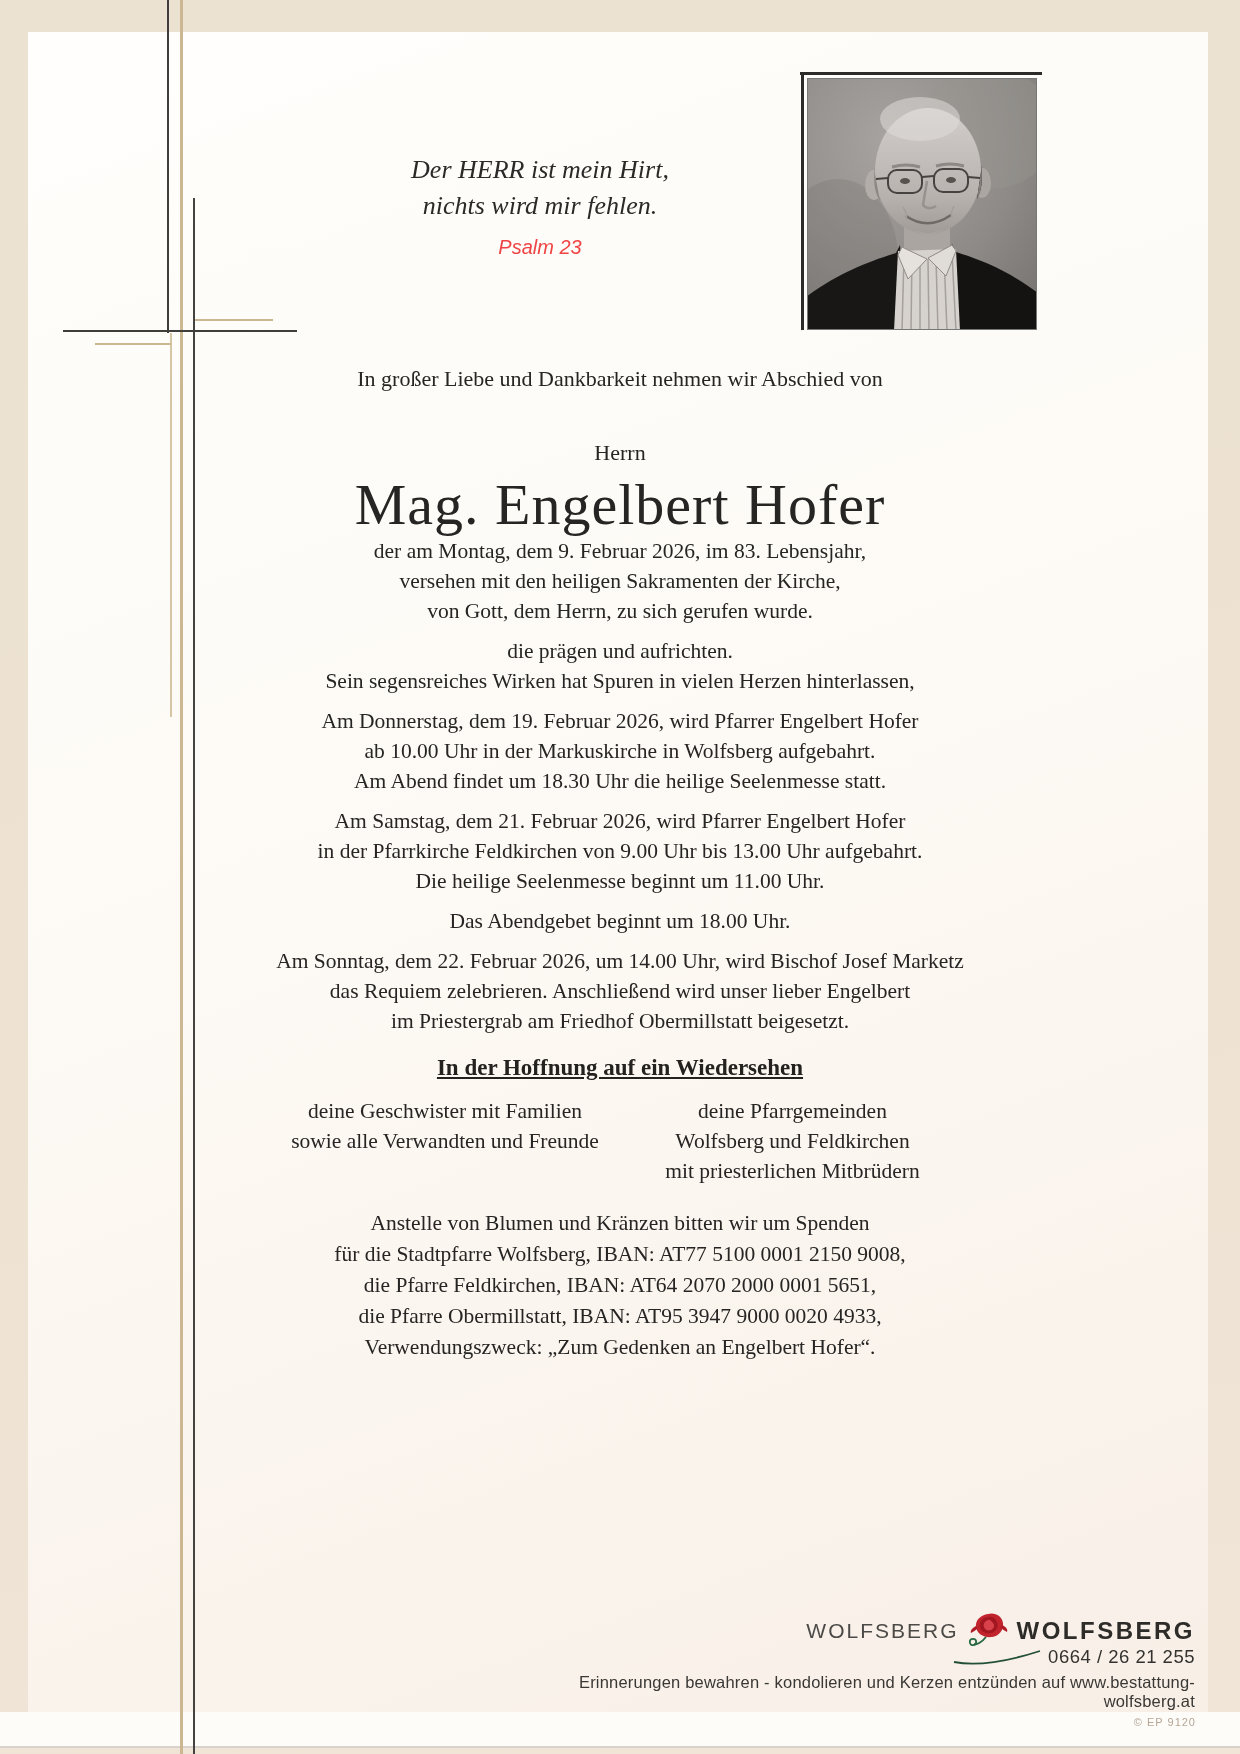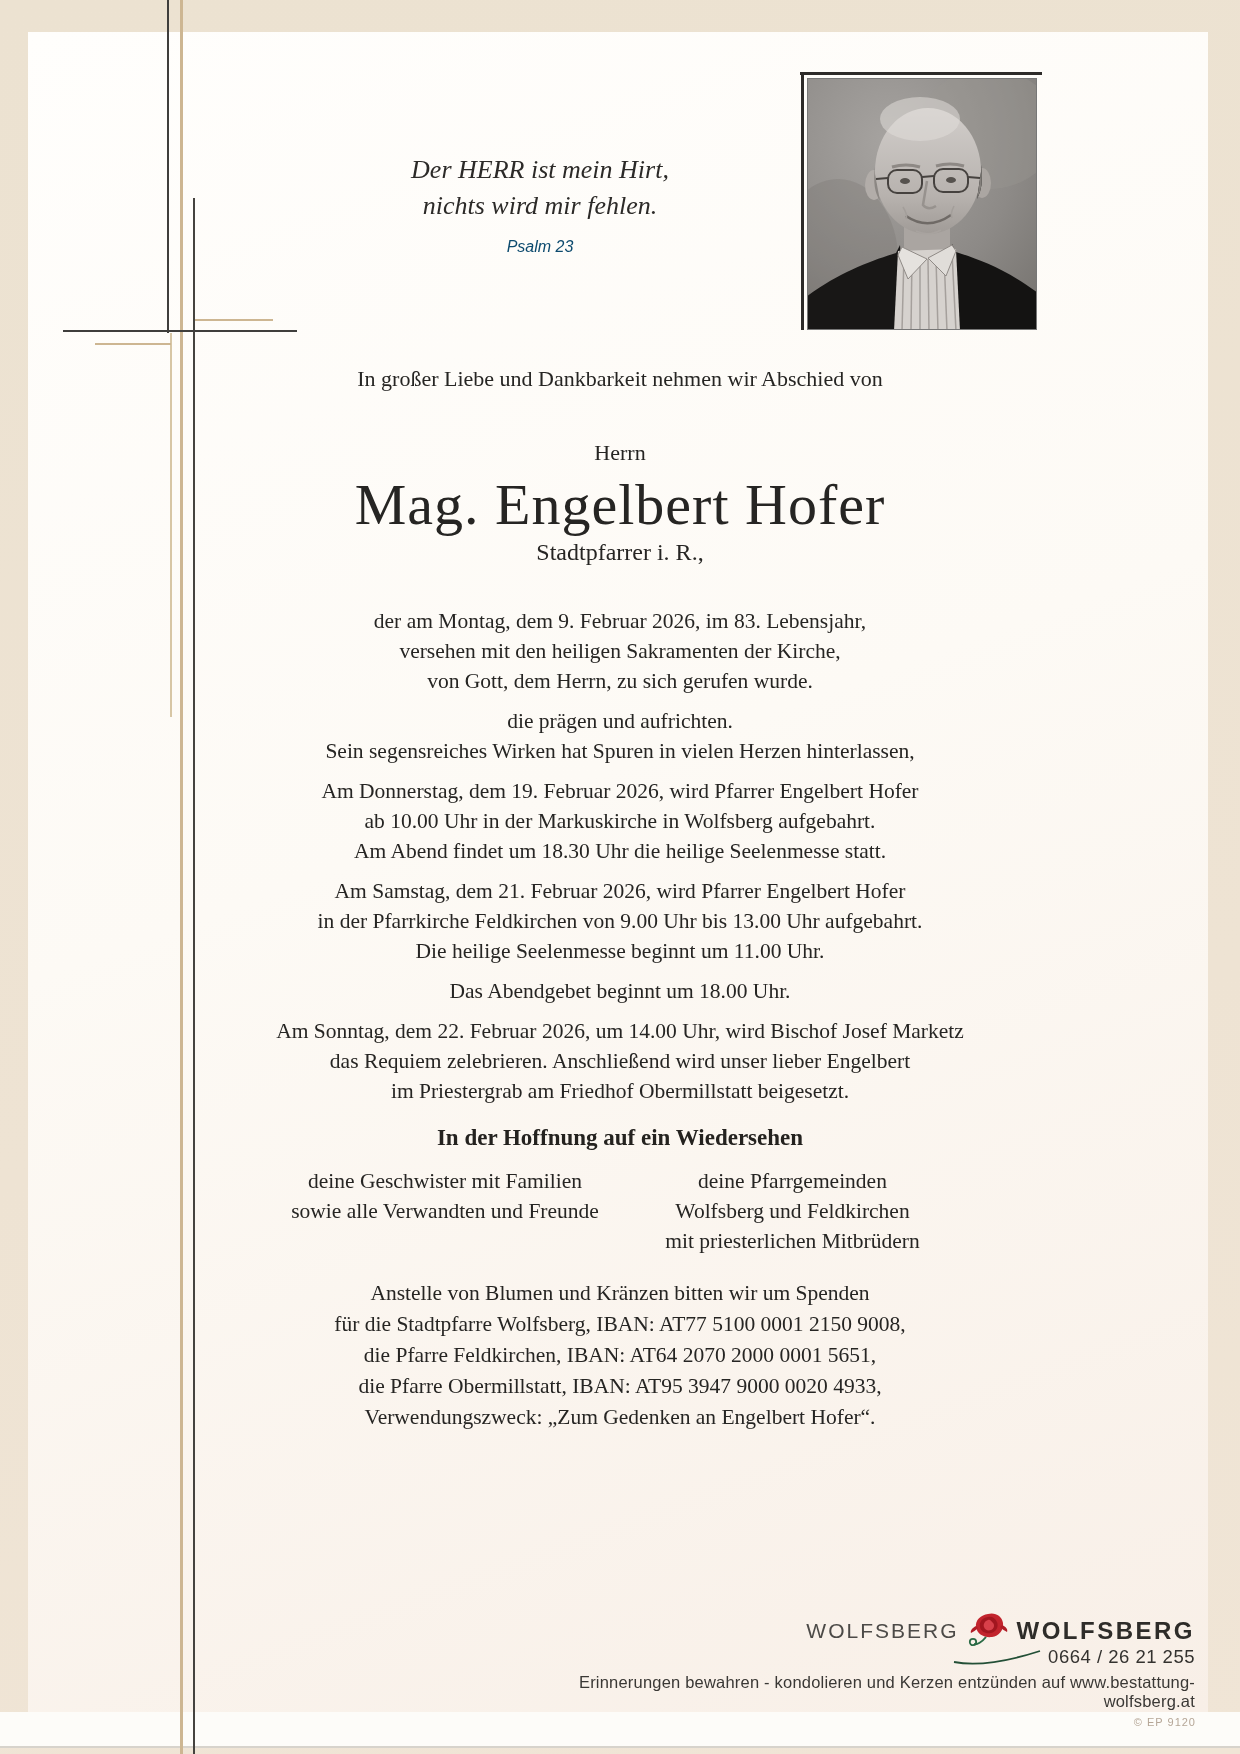--- a/index.html
+++ b/index.html
@@ -25,36 +25,36 @@
   .v-tan-2{left:170px;top:333px;width:2px;height:384px;background:#d7c6a5;}
   .h-dark{left:63px;top:330px;width:234px;height:2px;background:#3f3e3c;}
   .h-tan-r{left:195px;top:319px;width:78px;height:2px;background:#cdb692;}
   .h-tan-l{left:95px;top:343px;width:76px;height:2px;background:#cdb692;}
 
   
   .quote{
     position:absolute;left:300px;top:152px;width:480px;text-align:center;
     font-style:italic;font-size:26px;line-height:36px;color:#2c2a28;
   }
-  .psalm{font-family:"Liberation Sans",sans-serif;font-style:italic;font-size:16px;color:#0c4a6e;margin-top:5px;}
+  .psalm{font-family:"Liberation Sans",sans-serif;font-style:italic;font-size:20px;color:#ef4444;margin-top:5px;}
 
   
   .photo-frame-top{position:absolute;left:800px;top:72px;width:242px;height:3px;background:#2d2b29;}
   .photo-frame-left{position:absolute;left:801px;top:72px;width:3px;height:258px;background:#2d2b29;}
   .photo{position:absolute;left:808px;top:79px;width:228px;height:250px;background:#8c8986;box-shadow:0 0 0 1px #777;}
   .photo svg{display:block;width:100%;height:100%;}
 
   
   .main{position:absolute;left:40px;top:364px;width:1160px;text-align:center;color:#262523;}
   .intro{font-size:22px;line-height:30px;margin-bottom:44px;}
   .salutation{font-size:22px;line-height:30px;margin-bottom:6px;}
   .name{font-size:58px;line-height:62px;letter-spacing:1px;color:#22211f;}
   .deceased-title{font-size:24px;line-height:32px;margin-bottom:38px;}
   .para{font-size:21.5px;line-height:30px;margin-bottom:10px;text-align:center;}
-  .hope{font-size:23px;line-height:32px;font-weight:bold;margin-top:16px;margin-bottom:12px;color:#24221f;}
+  .hope{font-size:23px;line-height:32px;font-weight:bold;margin-top:16px;margin-bottom:12px;color:#24221f;text-decoration:underline;}
   .cols{display:flex;text-align:center;margin-bottom:22px;}
   .col-left{margin-left:210px;width:390px;font-size:21.5px;line-height:30px;}
   .col-right{width:305px;font-size:21.5px;line-height:30px;}
   .donations{font-size:21.5px;line-height:31px;}
 
   
   .footer{position:absolute;top:1612px;right:45px;width:700px;text-align:right;font-family:"Liberation Sans",sans-serif;}
   .brand-row{display:flex;justify-content:flex-end;align-items:center;gap:9px;}
   .brand-prefix{font-size:21px;letter-spacing:2px;color:#4c4a47;font-weight:400;}
   .brand-name{font-size:24px;letter-spacing:2.5px;color:#2e2c29;font-weight:bold;}
@@ -160,21 +160,20 @@
     <path d="M146,127 Q142,135 144,139" stroke="#a39e9a" stroke-width="1.5" fill="none"></path>
 
     <path d="M108,152 Q120,158 133,151" stroke="#a8a39f" stroke-width="1.5" fill="none"></path>
   </svg>
 </div>
 
 <div class="main">
   <div class="intro t">In großer Liebe und Dankbarkeit nehmen wir Abschied von</div>
   <div class="salutation t">Herrn</div>
   <div class="name t">Mag. Engelbert Hofer</div>
-  <div class="deceased-title t">Stadtpfarrer i. R.,</div>
 
   <div class="para t">
     <div>der am Montag, dem 9. Februar 2026, im 83. Lebensjahr,</div>
     <div>versehen mit den heiligen Sakramenten der Kirche,</div>
     <div>von Gott, dem Herrn, zu sich gerufen wurde.</div>
   </div>
 
   <div class="para t">
     <div>die prägen und aufrichten.</div>
     <div>Sein segensreiches Wirken hat Spuren in vielen Herzen hinterlassen,</div>

